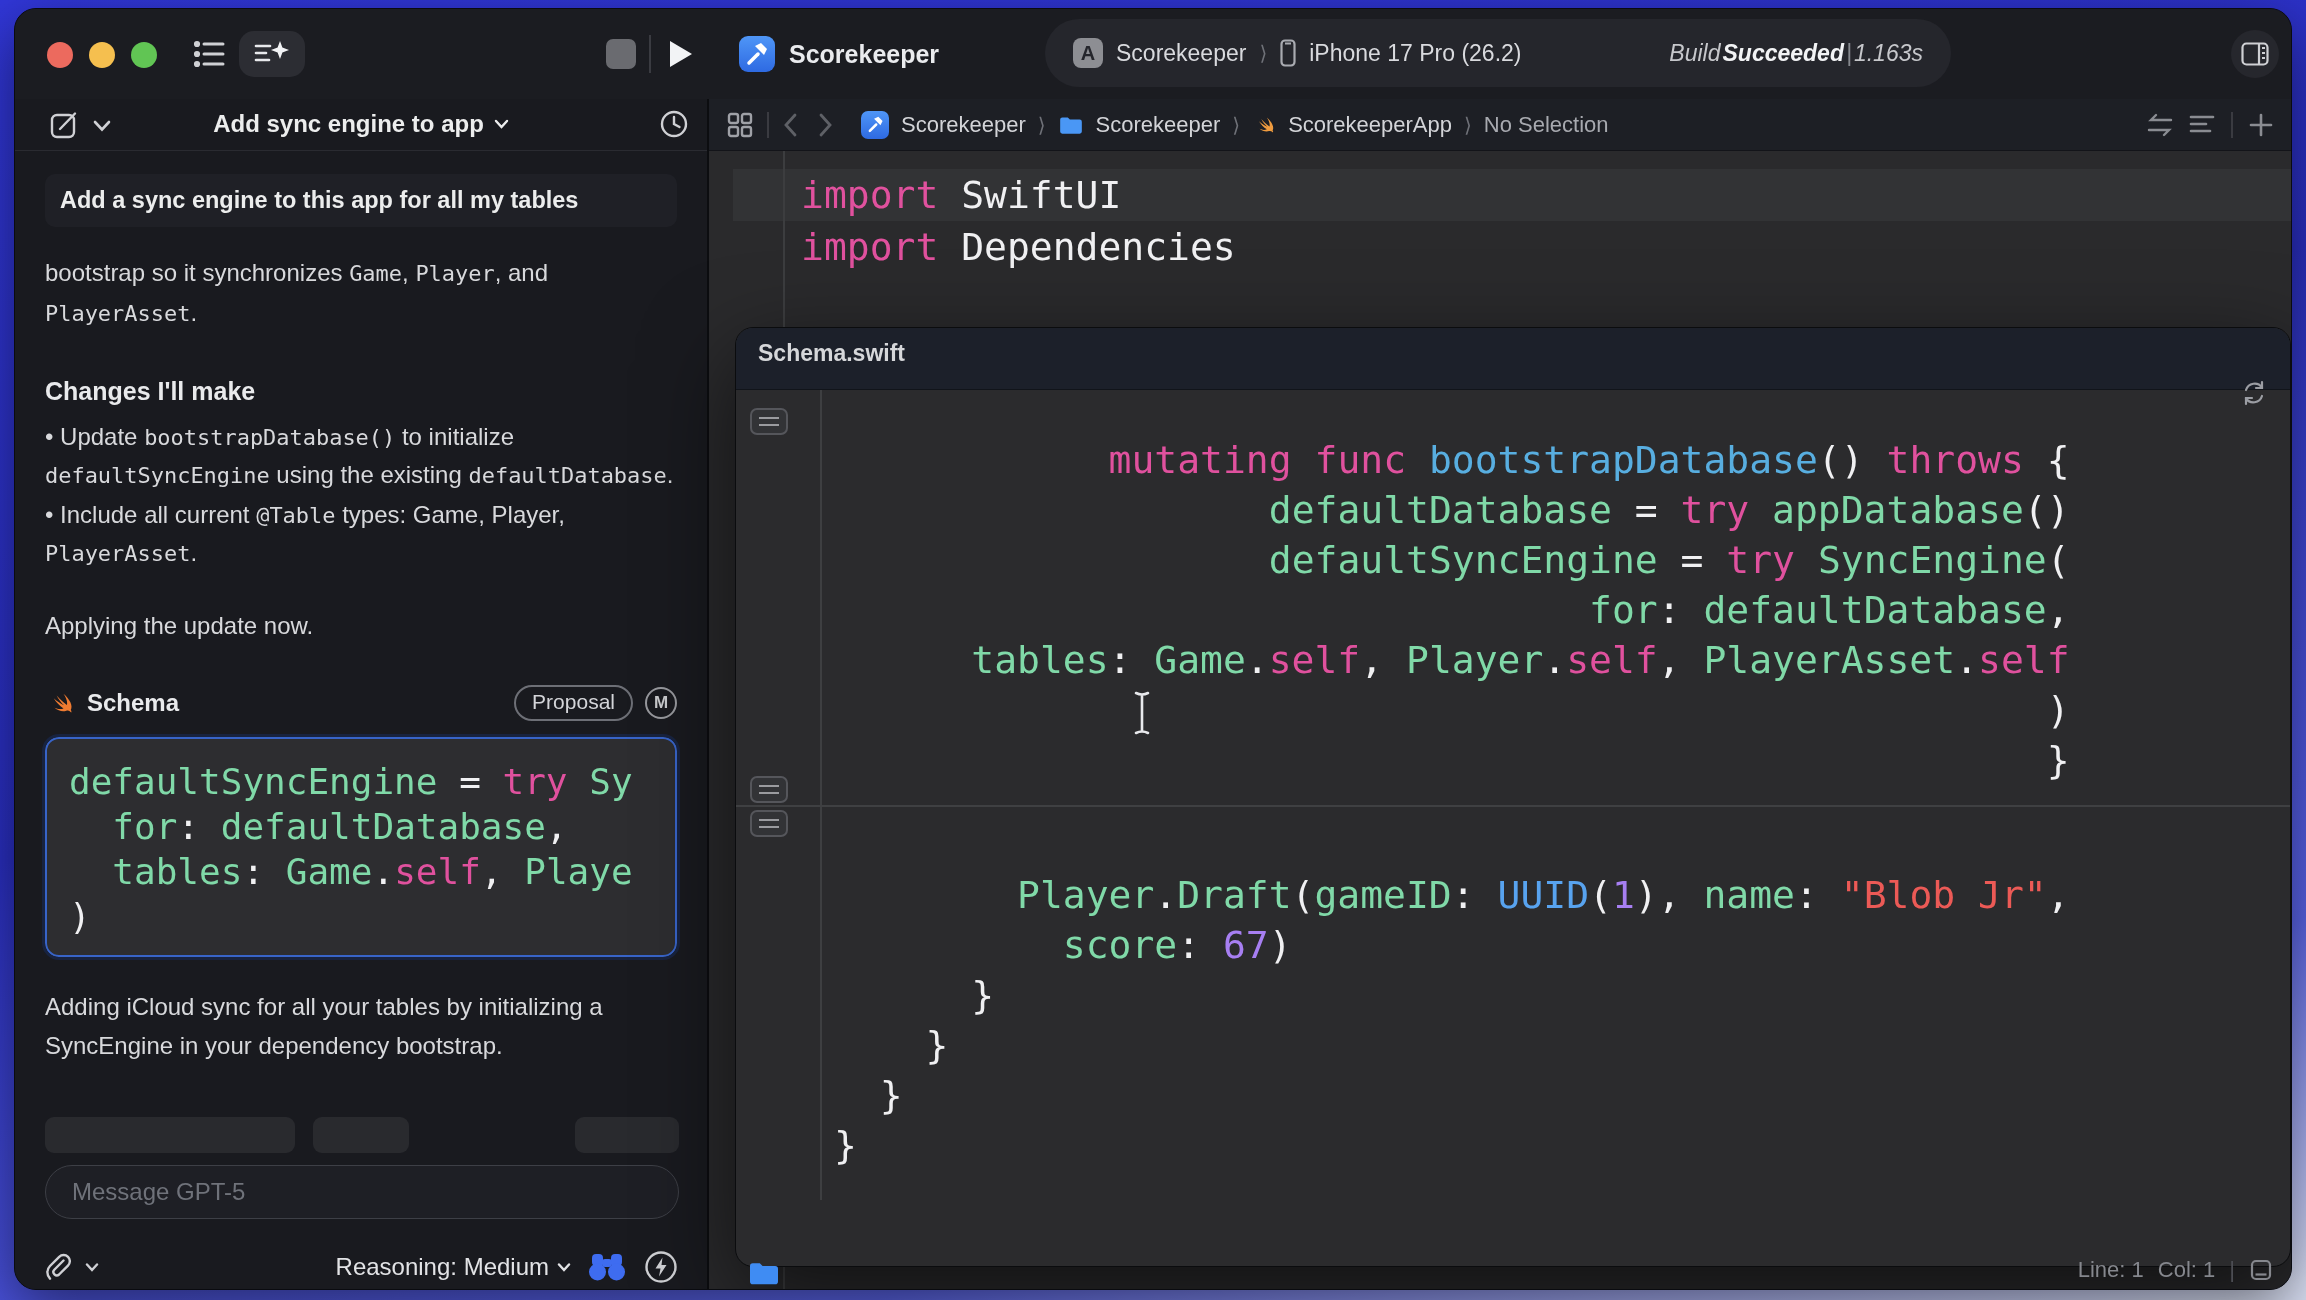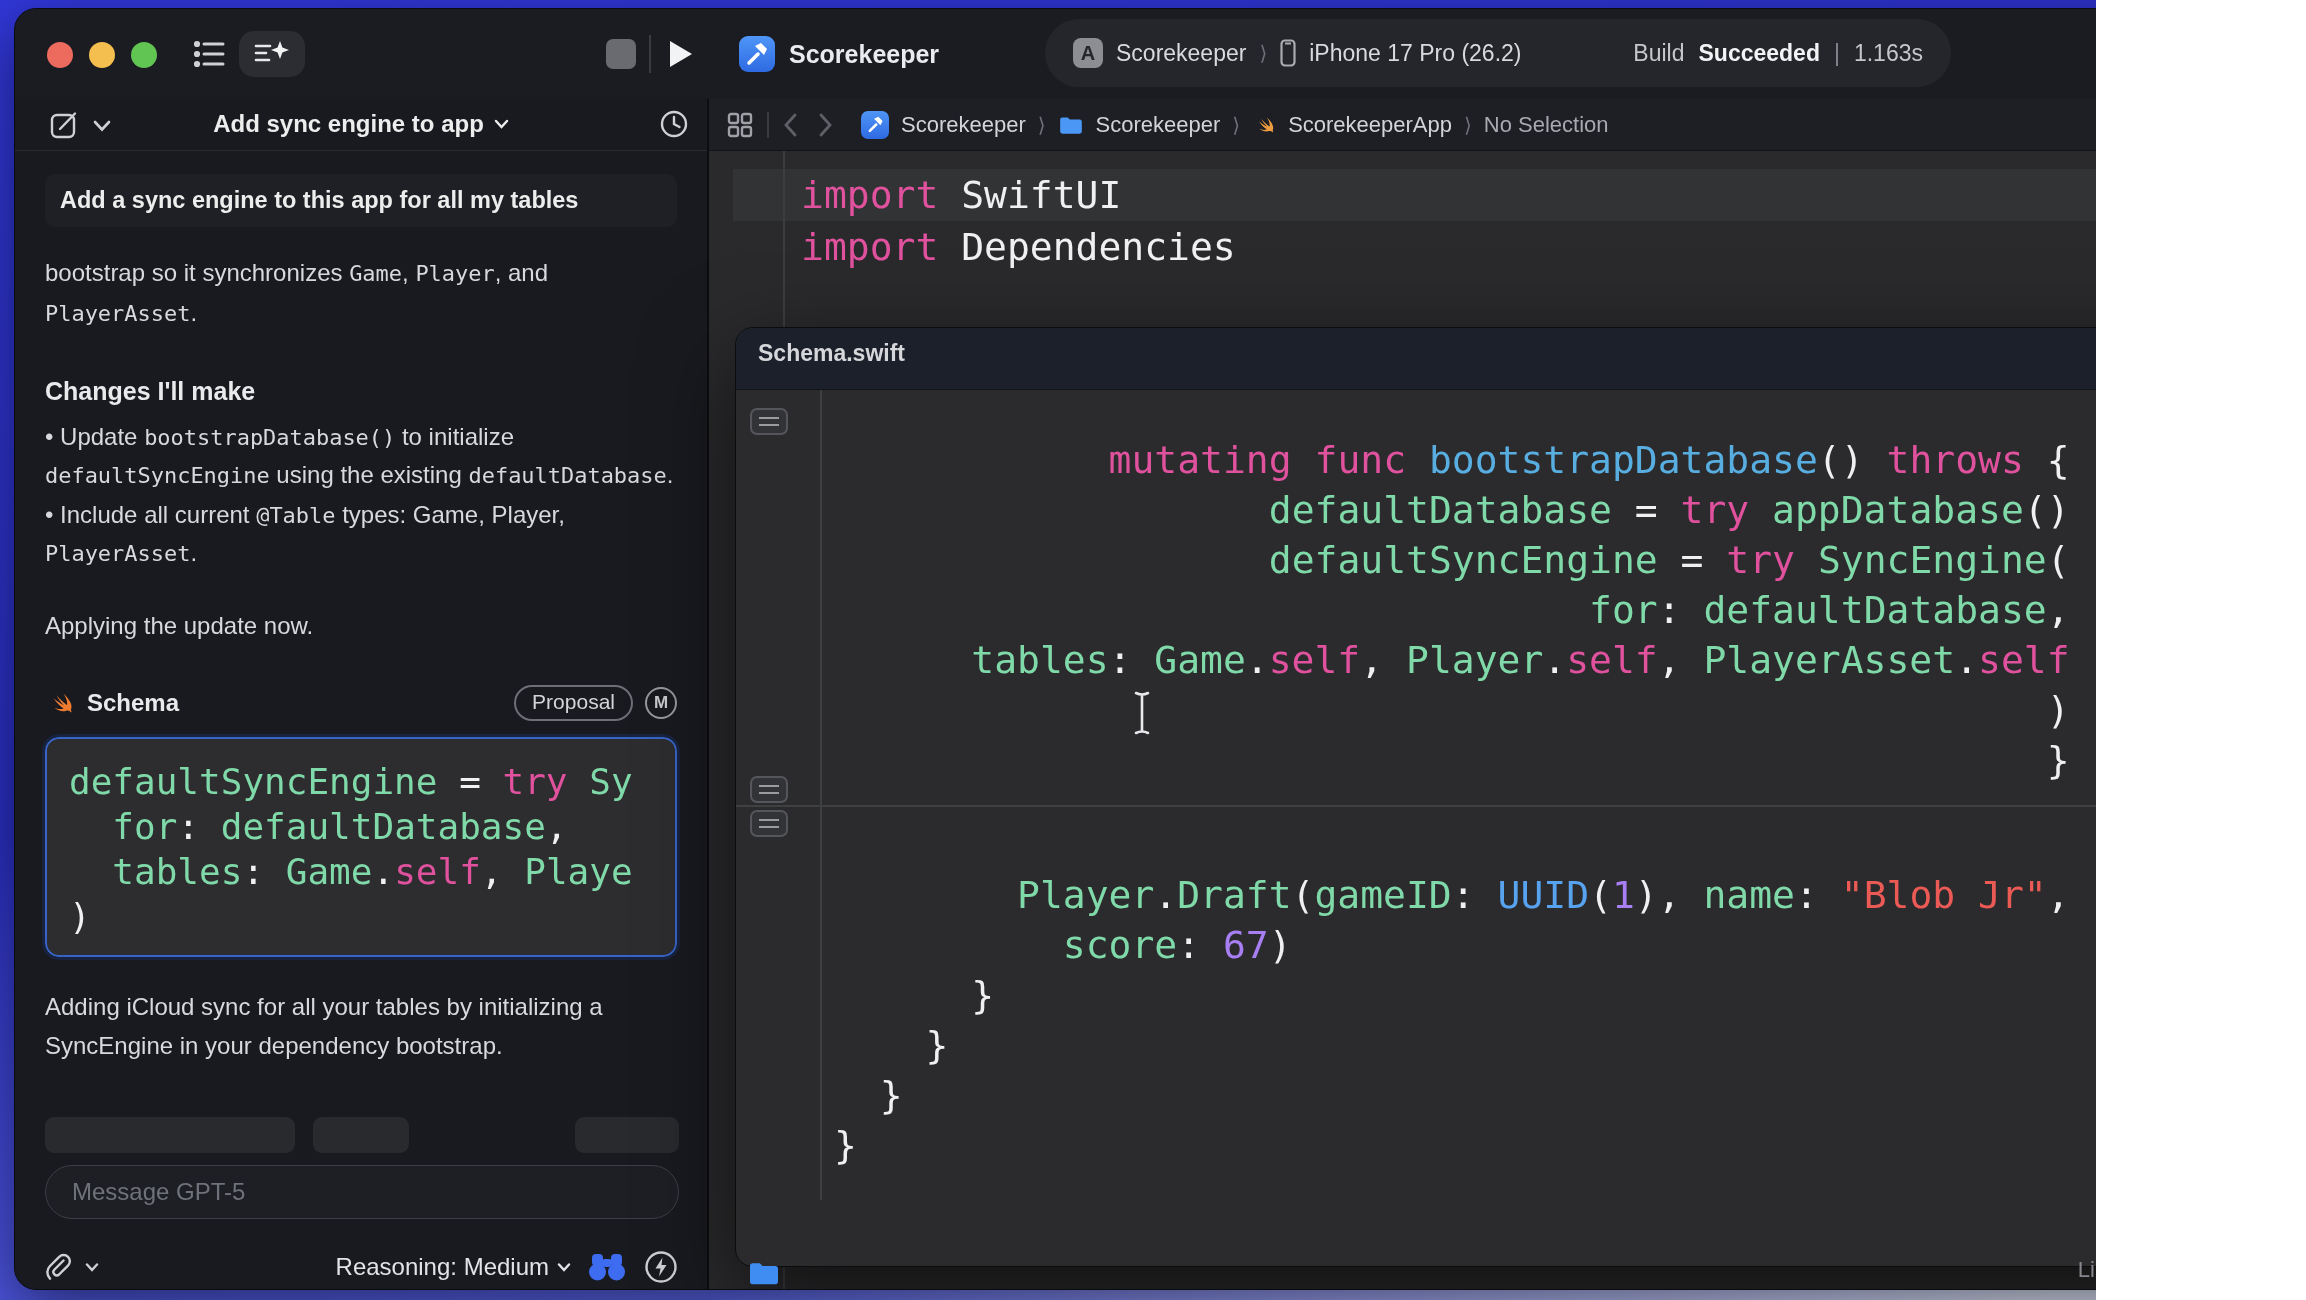--- a/index.html
+++ b/index.html
@@ -1,17 +1,17 @@
 <!DOCTYPE html>
 <html><head>
 <meta charset="utf-8">
 <style>
   * { margin:0; padding:0; box-sizing:border-box; }
   body { font-family:"Liberation Sans", sans-serif; }
-  .desktop { position:relative; width:2096px; height:1300px; overflow:hidden;
+  .desktop { position:relative; width:2306px; height:1300px; overflow:hidden;
     background:linear-gradient(165deg,#3137d8 0%,#2a2fc2 45%,#5a64e8 80%,#dde3f8 99%); }
   .window { position:absolute; left:14px; top:8px; width:2278px; height:1282px;
     background:#1a1b20; border-radius:22px; overflow:hidden;
     box-shadow:0 20px 60px rgba(0,0,0,.5); border:1px solid #0a0b10; }
 
   
   .toolbar { position:absolute; left:0; top:0; width:100%; height:90px; background:#1b1c21; }
   .tl { position:absolute; top:33px; width:26px; height:26px; border-radius:50%; }
   .icon { color:#cfd0d4; }
   svg { display:block; }
@@ -21,21 +21,21 @@
   .stop-btn { left:591px; top:30px; width:30px; height:30px; background:#6a6b70; border-radius:7px; }
   .tb-divider { left:634px; top:26px; width:2px; height:38px; background:#3a3b41; }
   .app-icon { width:36px; height:36px; border-radius:9px; background:linear-gradient(180deg,#4f96f7,#2e6ae2);
     display:flex; align-items:center; justify-content:center; }
   .proj-title { position:absolute; left:774px; top:31px; font-size:25px; font-weight:700; color:#eaebee; }
   .scheme { position:absolute; left:1030px; top:10px; width:906px; height:68px; border-radius:34px;
     background:#25262c; display:flex; align-items:center; padding:0 28px; gap:13px; font-size:23px; color:#d9dade; }
   .mini-app { width:30px; height:30px; border-radius:8px; background:#8d8e93; color:#25262c;
     font-size:20px; font-weight:700; display:flex; align-items:center; justify-content:center; }
   .crumb-sep { color:#6f7178; font-size:20px; }
-  .build { margin-left:auto; display:flex; gap:14px; font-size:23px; color:#c6c7cb; }
+  .build { margin-left:auto; display:flex; gap:2px; font-size:23px; color:#c6c7cb;font-style:italic; }
   .build b { color:#f2f3f5; }
   .round-btn { position:absolute; left:2216px; top:21px; width:48px; height:48px; border-radius:50%;
     background:#26272d; display:flex; align-items:center; justify-content:center; }
 
   
   .sidebar { position:absolute; left:0; top:90px; width:694px; bottom:0; background:#191a1f;
     border-right:2px solid #0c0d10; }
   .side-head { position:absolute; left:0; top:0; width:100%; height:52px; border-bottom:1px solid #2a2b31; }
   .side-title { position:absolute; left:0; right:0; top:11px; text-align:center; font-size:24px;
     font-weight:700; color:#eceded; display:flex; justify-content:center; align-items:center; gap:10px; }

